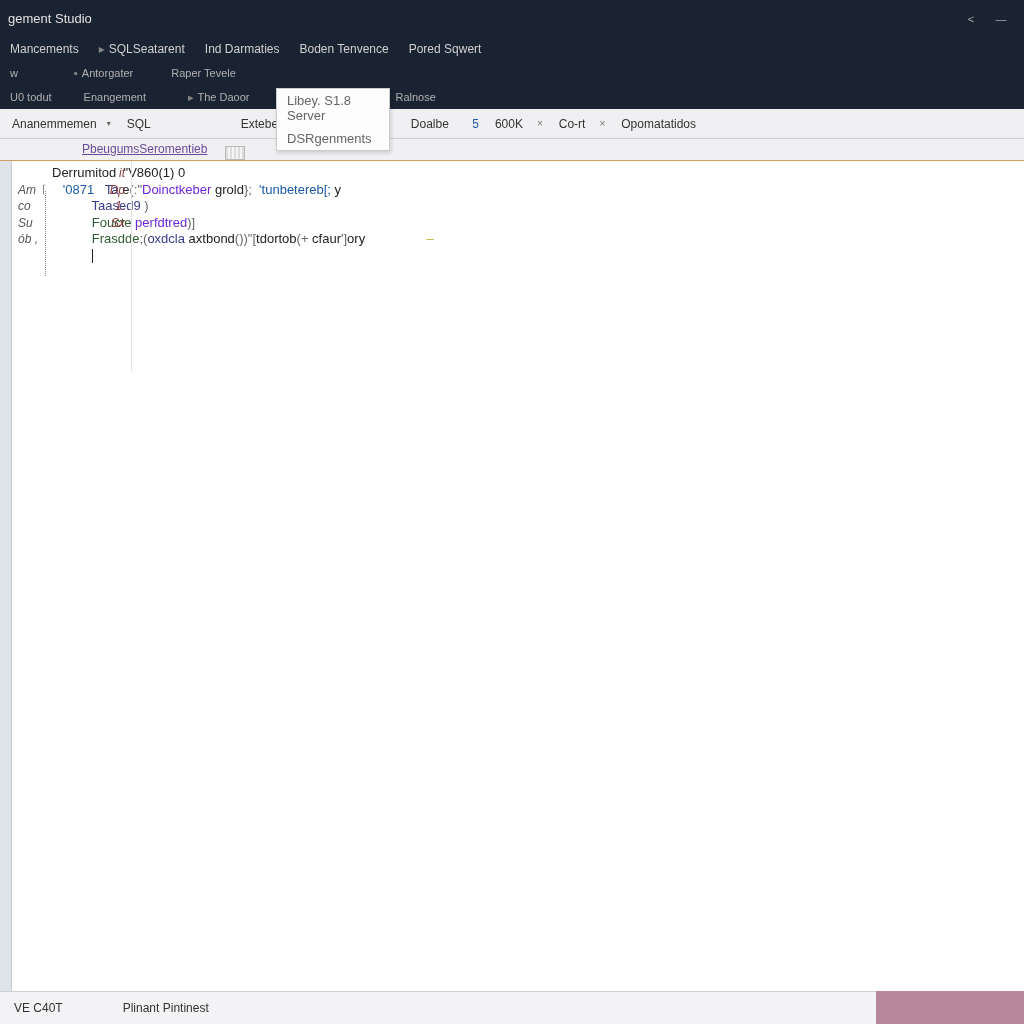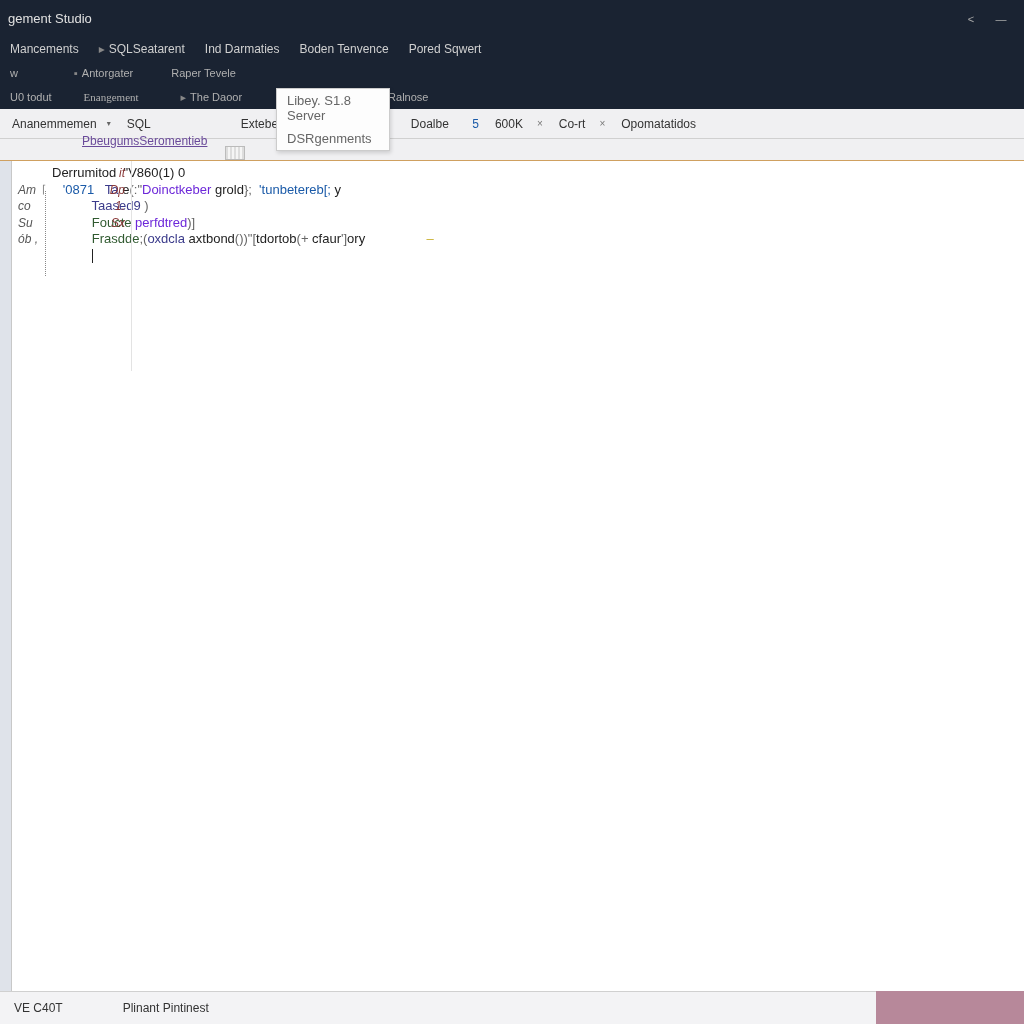--- a/index.html
+++ b/index.html
@@ -17,21 +17,21 @@
 
 .dropdown { position:absolute; top:88px; left:276px; width:114px; background:#fdfdfd; border:1px solid #ccc; box-shadow:1px 2px 4px rgba(0,0,0,0.15); z-index:50; }
 .dropdown .ditem { padding:4px 10px; font-size:13px; color:#666; cursor:default; }
 
 .toolbar { height:30px; background:#f0f0f2; border-bottom:1px solid #d0d0d0; display:flex; align-items:center; font-size:12px; color:#333; padding-left:4px; }
 .tool { padding:0 8px; display:flex; align-items:center; gap:10px; }
 .caret { font-size:8px; color:#666; }
 .xmark { font-size:10px; color:#787878; margin-left:4px; }
 
 .tabbar { height:22px; background:#f0f0f2; display:flex; align-items:flex-end; font-size:12px; border-bottom:1px solid #cfa060; }
-.tab { padding:3px 14px 12px; color:#6a4a9a; text-decoration:underline;margin-top:15px; }
+.tab { padding:3px 14px 4px; color:#6a4a9a; text-decoration:underline;margin-top:15px; }
 .rule-handle { margin-left:4px; width:20px; height:14px; border:1px solid #bbb; background:repeating-linear-gradient(90deg,#ddd,#ddd 2px,#f5f5f5 2px,#f5f5f5 4px); }
 
 .main { position:relative; display:flex; height:830px; }
 .gutter-strip { width:12px; background:#dfe3ea; border-right:1px solid #c8c8c8; }
 
 .editor-pane { flex:1; background:#ffffff; position:relative; }
 .split-left { position:absolute; left:0; top:0; width:120px; border-right:1px solid #e3e3e3; height:210px; font-family:Consolas,monospace; font-size:12px; padding:4px 6px;font-style:italic; }
 .split-left .lrow { display:flex; justify-content:space-between; color:#555; line-height:16.5px; }
 .split-left .lrow .lk { width:40px; }
 .split-left .lrow .lv { text-align:right; color:#8a3a3a; }
@@ -70,21 +70,21 @@
     <span class="mitem">Boden Tenvence</span>
     <span class="mitem">Pored Sqwert</span>
   </div>
   <div class="menubar-row">
     <span class="mitem sub">w</span>
     <span class="mitem sub" style="margin-left:36px;"><span class="bullet">▪</span><span>Antorgater</span></span>
     <span class="mitem sub" style="margin-left:18px;">Raper Tevele</span>
   </div>
   <div class="menubar-row">
     <span class="mitem sub">U0 todut</span>
-    <span class="mitem sub" style="margin-left:12px;font-family:Liberation Serif, serif;">Enangement</span>
+    <span class="mitem sub" style="margin-left:12px;">Enangement</span>
     <span class="mitem sub" style="margin-left:22px;"><span class="bullet">▸</span><span>The Daoor</span></span>
     <span class="mitem sub" style="margin-left:126px;">Ralnose</span>
   </div>
 </div>
 
 <div class="dropdown">
   <div class="ditem">Libey. S1.8 Server</div>
   <div class="ditem">DSRgenments</div>
 </div>
 

